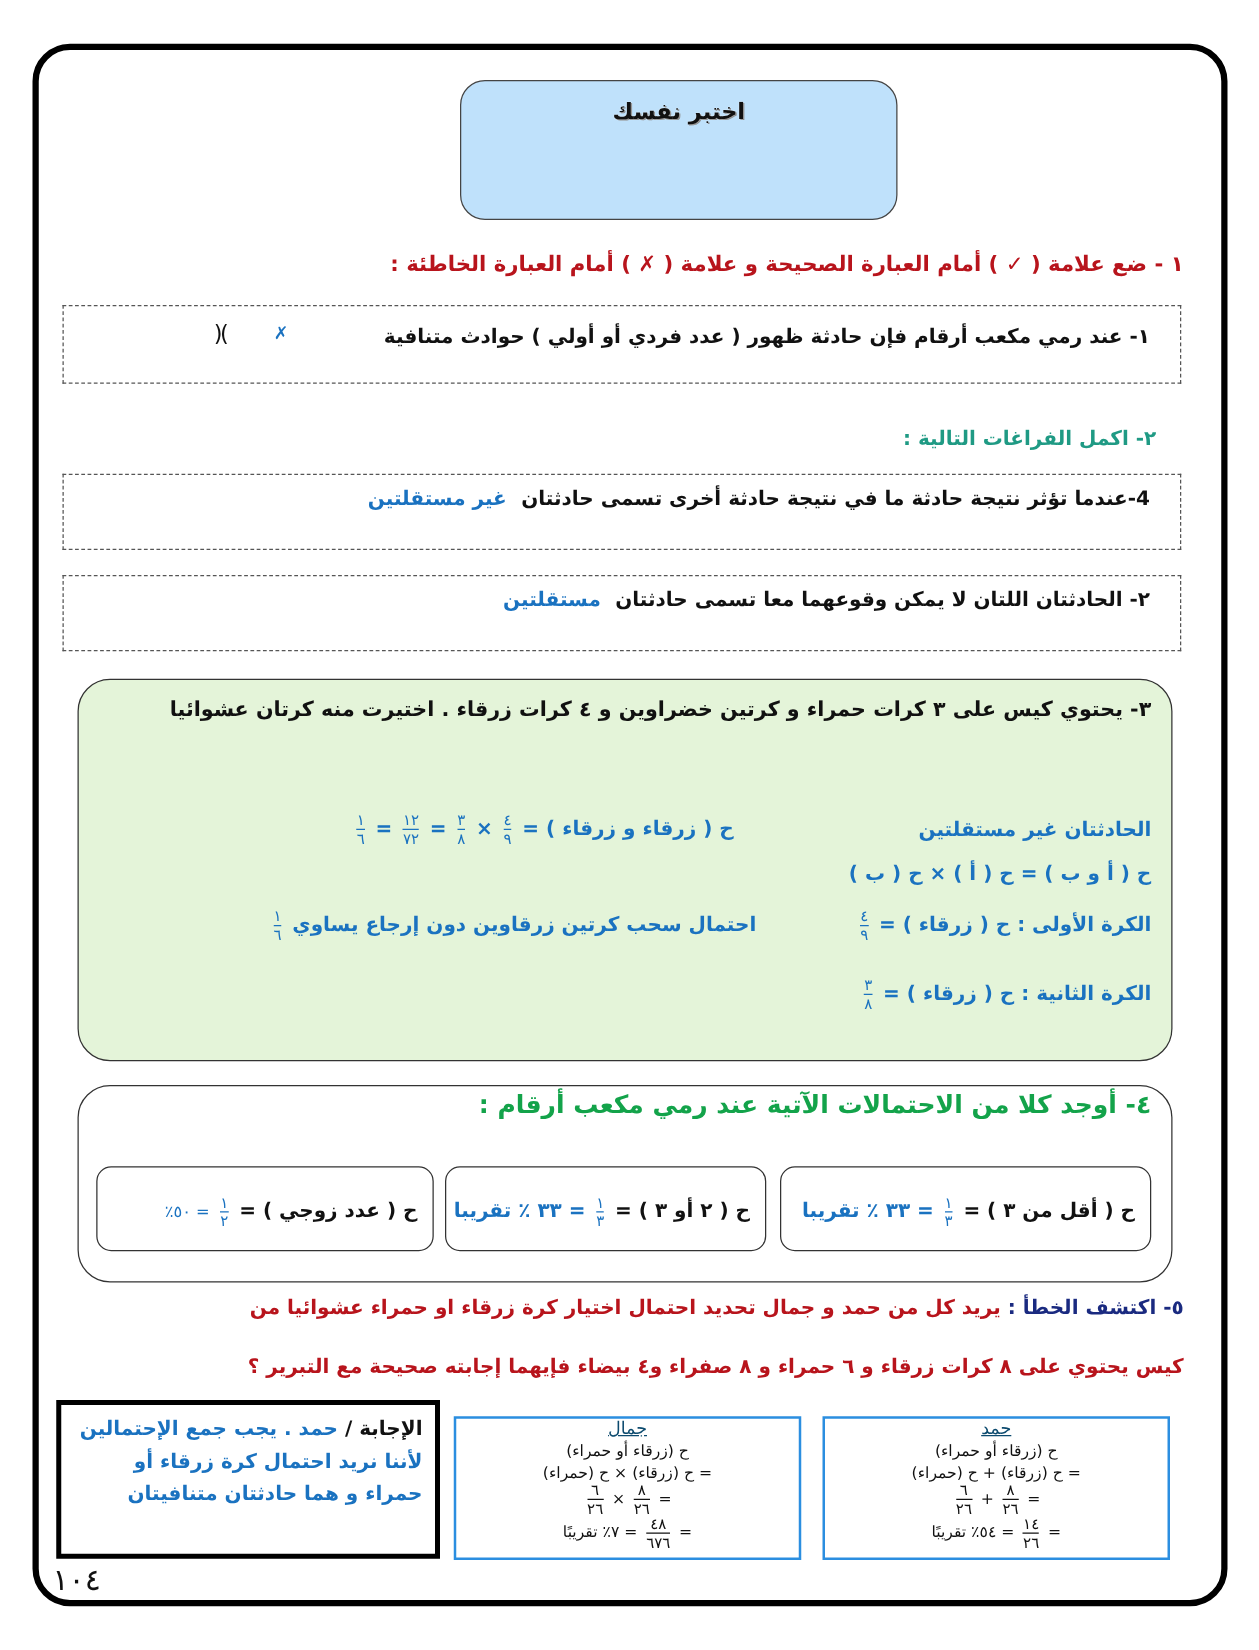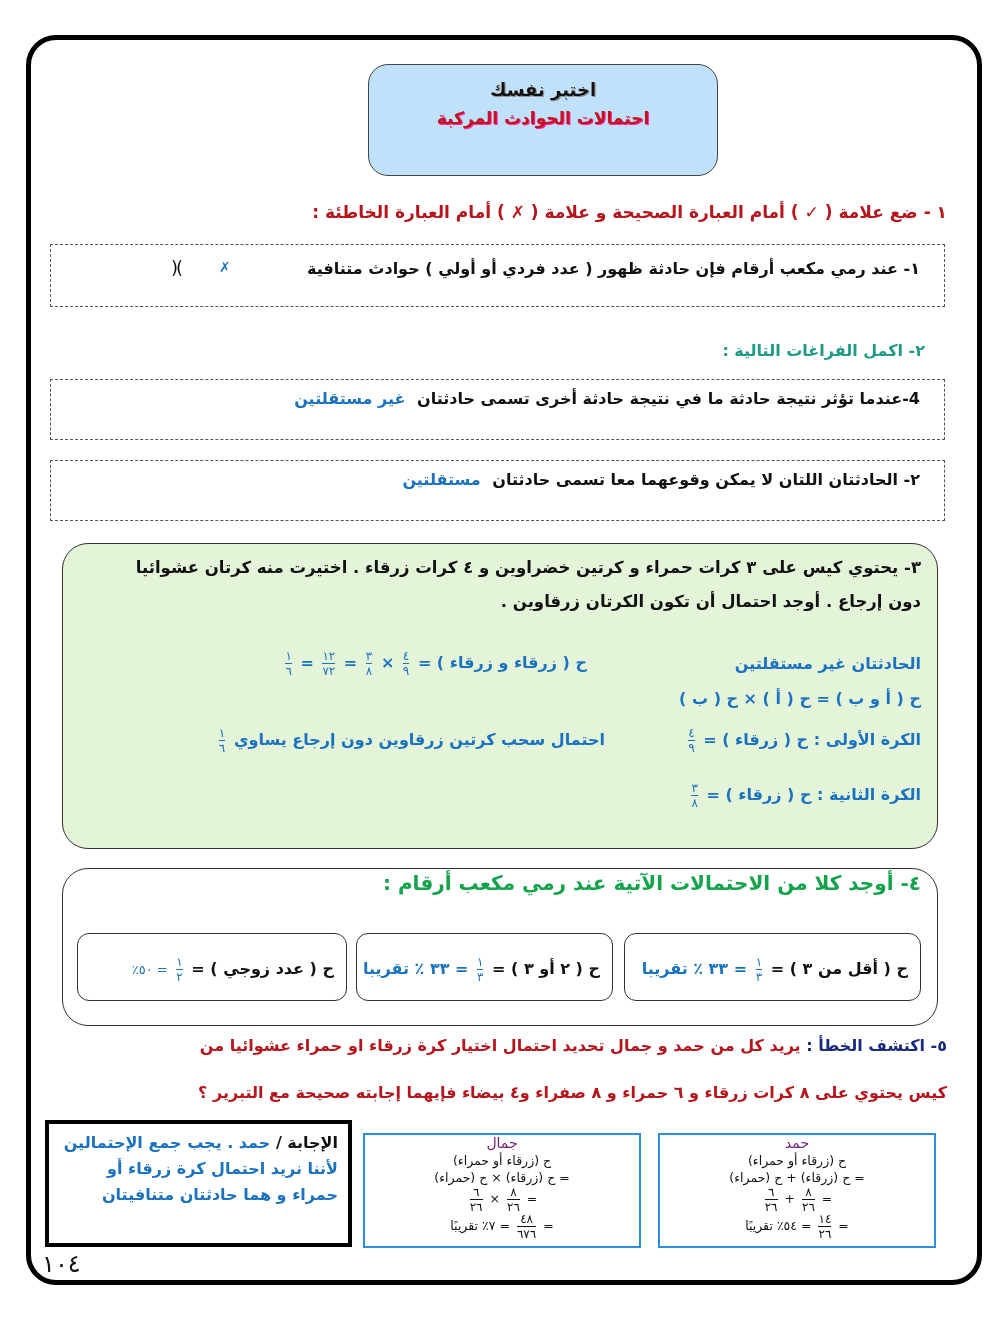--- a/index.html
+++ b/index.html
@@ -31,31 +31,30 @@
   .frac { display:inline-block; vertical-align:middle; text-align:center; font-size:12px;
           line-height:12px; margin:0 3px; font-weight:normal; }
   .frac .num { display:block; }
   .frac .bar { display:block; border-top:1.2px solid currentColor; margin:1px 0; }
   .frac .den { display:block; }
   .answer-box { position:absolute; left:45px; top:1120px; width:307px; height:127px;
          border:4px solid #000; box-sizing:border-box; padding:6px 10px; font-weight:bold;
          font-size:16px; line-height:26px; text-align:right; }
   .work-box { position:absolute; top:1133px; height:115px; border:2.5px solid #2b8ee0;
          box-sizing:border-box; background:#fff; text-align:center; font-size:12.5px; line-height:17px; }
-  .work-title { color:#701a75; font-size:14px; }
+  .work-title { color:#0c4a6e; font-size:14px;text-decoration:underline; }
   .page-number { position:absolute; left:42px; top:1250px; font-size:24px; direction:rtl; }
 </style>
 </head>
 <body>
 
 <div class="page-frame"></div>
 
 <div class="title-box">
   <div class="title-main">اختبر نفسك</div>
-  <div class="title-sub">احتمالات الحوادث المركبة</div>
 </div>
 
 <div class="sec-heading red" style="right:60px; top:202px; font-size:17px;">١ - ضع علامة (  ✓  ) أمام العبارة الصحيحة و علامة (  ✗  ) أمام العبارة الخاطئة :</div>
 <div class="dashed" style="left:50px; top:244px; width:895px; height:63px;">
   <div class="line" style="right:24px; top:14px;">١- عند رمي مكعب أرقام فإن حادثة ظهور ( عدد فردي أو أولي ) حوادث متنافية</div>
   <div class="line" style="left:120px; top:12px; font-size:18px; font-weight:normal;">(</div>
   <div class="line blue" style="left:168px; top:14px; font-size:14px;">✗</div>
   <div class="line" style="left:125px; top:12px; font-size:18px; font-weight:normal; left:125px;">)</div>
 </div>
 
@@ -68,21 +67,20 @@
 </div>
 <div class="dashed" style="left:50px; top:460px; width:895px; height:61px;">
   <div class="line" style="right:24px; top:9px;">
     <span>٢- الحادثتان اللتان لا يمكن وقوعهما معا  تسمى حادثتان</span>
     <span class="blue" style="margin-right:6px;">مستقلتين</span>
   </div>
 </div>
 
 <div class="green-box">
   <div class="line" style="right:16px; top:14px; font-size:16.5px;margin-left:26px;">٣- يحتوي كيس على ٣ كرات حمراء و كرتين خضراوين و ٤ كرات زرقاء . اختيرت منه كرتان عشوائيا</div>
-  <div class="line" style="right:16px; top:48px; font-size:16.5px;">دون إرجاع . أوجد احتمال أن تكون الكرتان زرقاوين .</div>
 
   <div class="line blue" style="right:16px; top:110px;">الحادثتان غير مستقلتين</div>
   <div class="line blue" style="right:16px; top:145px;">ح ( أ و ب ) = ح ( أ ) × ح ( ب )</div>
 
   <div class="line blue" style="right:350px; top:106px;">
     <span>ح ( زرقاء و زرقاء ) =</span>
     <span class="frac"><span class="num">٤</span><span class="bar"></span><span class="den">٩</span></span>
     <span>×</span>
     <span class="frac"><span class="num">٣</span><span class="bar"></span><span class="den">٨</span></span>
     <span>=</span>

